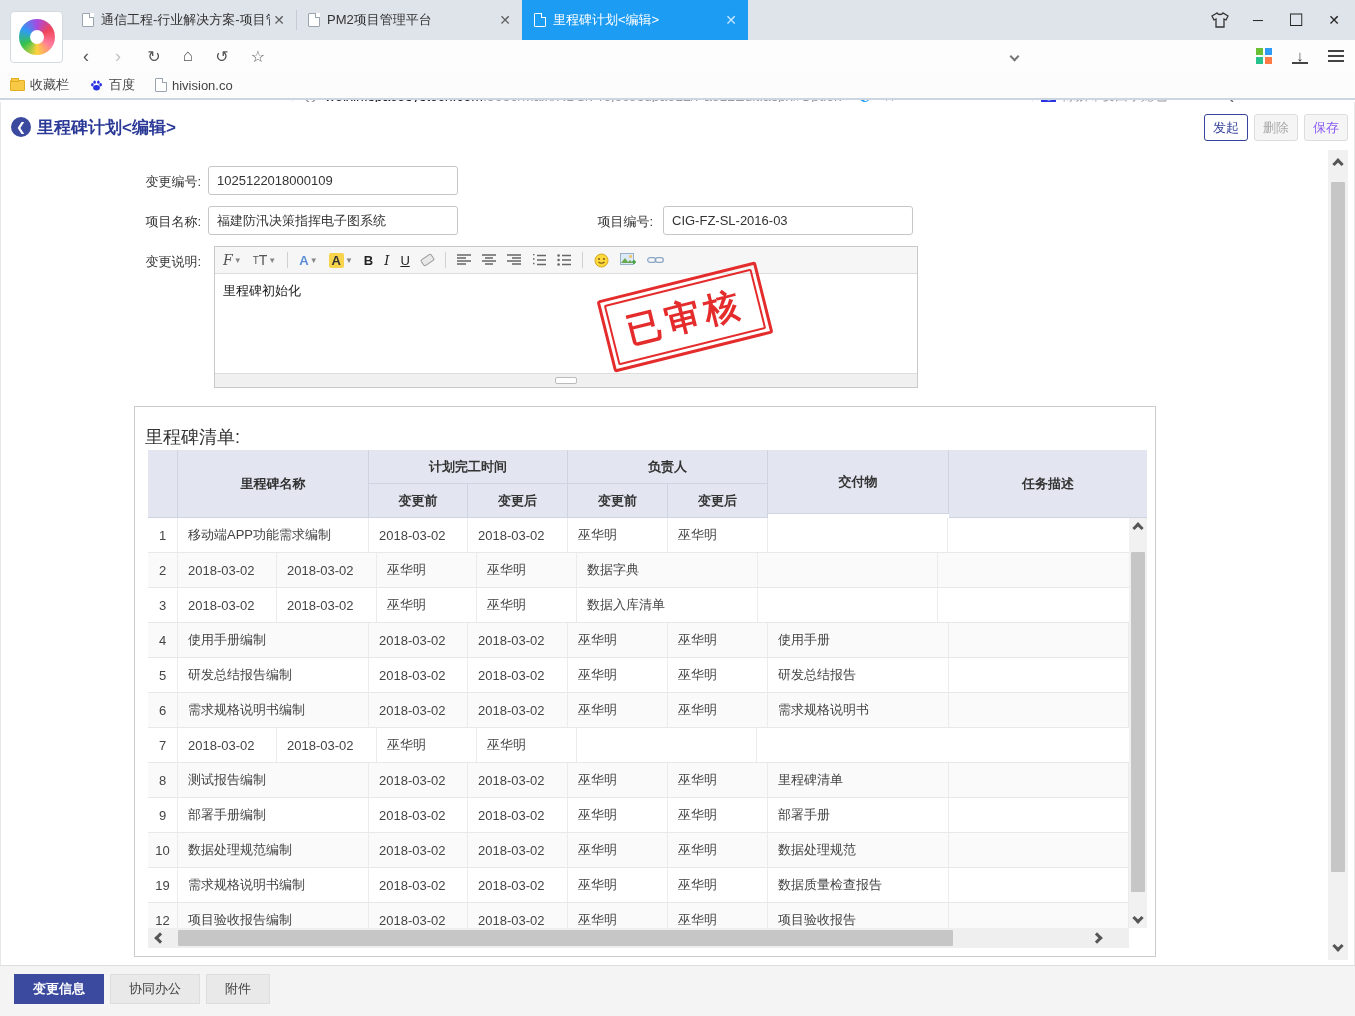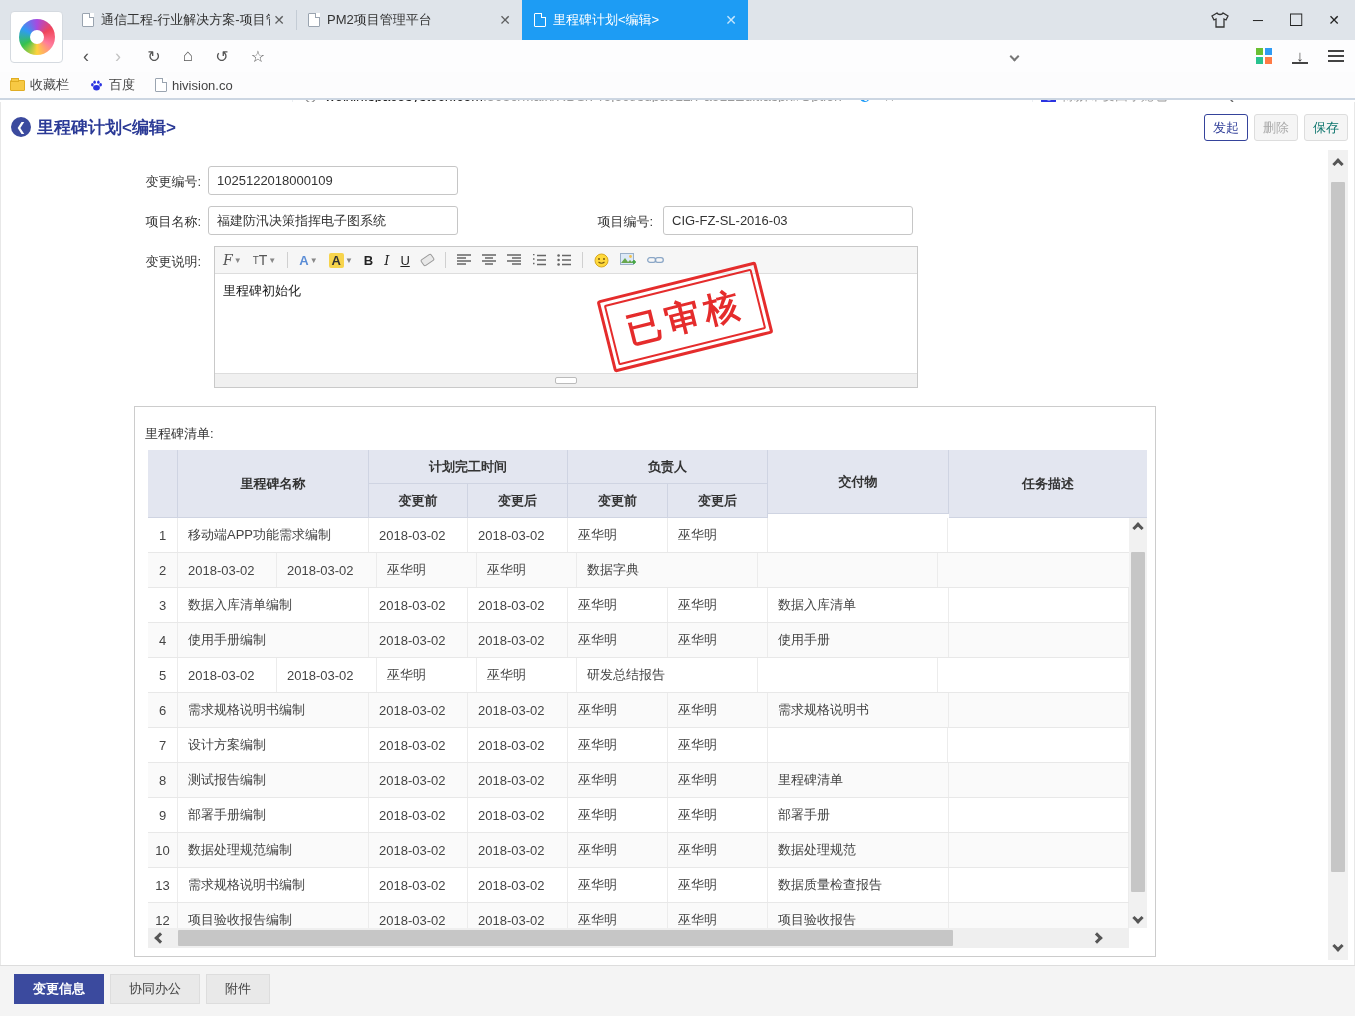--- a/index.html
+++ b/index.html
@@ -58,21 +58,21 @@
   
   #page { position:absolute; left:0; top:102px; width:1355px; height:863px; background:#fff;
     border-left:1px solid #e8e8e8; border-right:1px solid #e8e8e8; }
   #back-btn { position:absolute; left:10px; top:15px; width:20px; height:20px; border-radius:50%;
     background:#3b4a9e; color:#fff; font-size:12px; display:flex; align-items:center; justify-content:center; }
   #page-title { position:absolute; left:36px; top:14px; font-size:17px; font-weight:bold; color:#2b3a96; }
   .hdr-btn { position:absolute; top:12px; width:44px; height:27px; border-radius:3px; font-size:13px;
     display:flex; align-items:center; justify-content:center; }
   #btn-initiate { left:1203px; background:#fff; border:1px solid #35439b; color:#35439b; }
   #btn-delete  { left:1253px; background:#f5f5f5; border:1px solid #ddd; color:#aaa; }
-  #btn-save    { left:1303px; background:#f5f5f5; border:1px solid #ddd; color:#0f766e; }
+  #btn-save    { left:1303px; background:#f5f5f5; border:1px solid #ddd; color:#8b5cf6; }
 
   .f-label { position:absolute; width:140px; text-align:right; font-size:13px; color:#333; }
   .f-input { position:absolute; height:29px; border:1px solid #c6c6c6; border-radius:3px; background:#fff;
     font-size:13px; color:#333; padding:0 8px; font-family:"Liberation Sans",sans-serif; }
 
   
   #editor { position:absolute; left:213px; top:144px; width:704px; height:142px; border:1px solid #c9c9c9; background:#fff; }
   #ed-toolbar { height:27px; background:#f6f6f6; border-bottom:1px solid #ddd; display:flex; align-items:center;
     padding:0 8px; gap:11px; color:#555; font-size:13px; }
   .ed-sep { width:1px; height:16px; background:#d0d0d0; }
@@ -82,21 +82,21 @@
   #ed-resize { height:14px; background:#f0f0f0; border-top:1px solid #ddd; position:relative; }
   #ed-resize .handle { position:absolute; left:50%; top:3px; transform:translateX(-50%); width:22px; height:7px;
     background:#fff; border:1px solid #bbb; border-radius:2px; }
   #stamp { position:absolute; left:388px; top:6px; width:164px; height:74px; transform:rotate(-14deg);
     border:3px solid #e31b1b; border-radius:3px; display:flex; align-items:center; justify-content:center; opacity:.92; }
   #stamp .inner { width:152px; height:62px; border:2px solid #e31b1b; border-radius:2px; display:flex;
     align-items:center; justify-content:center; font-size:35px; font-weight:bold; color:#e31b1b; letter-spacing:5px; }
 
   
   #panel { position:absolute; left:133px; top:304px; width:1022px; height:551px; border:1px solid #ccc; background:#fff; }
-  #panel-label { position:absolute; left:10px; top:18px; font-size:13px; color:#333; }
+  #panel-label { position:absolute; left:10px; top:18px; font-size:18px; color:#333; }
   #grid { position:absolute; left:13px; top:43px; width:999px; }
   .hcell { position:absolute; background:#e3e6f0; border-right:1px solid #cfd4e2; border-bottom:1px solid #cfd4e2;
     display:flex; align-items:center; justify-content:center; font-size:13px; color:#333; font-weight:bold; }
   #gbody { position:absolute; left:0; top:68px; width:981px; height:420px; overflow:hidden; }
   .grow { display:flex; height:35px; border-bottom:1px solid #e8e8e8; background:#fff; }
   .grow:nth-child(even) { background:#fafafa; }
   .gcell { border-right:1px solid #ececec; font-size:13px; color:#444; display:flex; align-items:center;
     padding:0 10px; overflow:hidden; white-space:nowrap; flex:none; }
   .gcell.num { justify-content:center; padding:0; }
   
@@ -372,60 +372,59 @@
             <div class="gcell num" style="width: 30px;">2</div>
             <div class="gcell" style="width: 99px;">2018-03-02</div>
             <div class="gcell" style="width: 100px;">2018-03-02</div>
             <div class="gcell" style="width: 100px;">巫华明</div>
             <div class="gcell" style="width: 100px;">巫华明</div>
             <div class="gcell" style="width: 181px;">数据字典</div>
             <div class="gcell" style="width: 180px;"></div>
           </div>
           <div class="grow">
             <div class="gcell num" style="width: 30px;">3</div>
-            <div class="gcell" style="width: 191px;">数据入库清单编制</div>
             <div class="gcell" style="width: 99px;">2018-03-02</div>
             <div class="gcell" style="width: 100px;">2018-03-02</div>
             <div class="gcell" style="width: 100px;">巫华明</div>
             <div class="gcell" style="width: 100px;">巫华明</div>
             <div class="gcell" style="width: 181px;">数据入库清单</div>
             <div class="gcell" style="width: 180px;"></div>
           </div>
           <div class="grow">
             <div class="gcell num" style="width: 30px;">4</div>
             <div class="gcell" style="width: 191px;">使用手册编制</div>
             <div class="gcell" style="width: 99px;">2018-03-02</div>
             <div class="gcell" style="width: 100px;">2018-03-02</div>
             <div class="gcell" style="width: 100px;">巫华明</div>
             <div class="gcell" style="width: 100px;">巫华明</div>
             <div class="gcell" style="width: 181px;">使用手册</div>
             <div class="gcell" style="width: 180px;"></div>
           </div>
           <div class="grow">
             <div class="gcell num" style="width: 30px;">5</div>
+            <div class="gcell" style="width: 191px;">研发总结报告编制</div>
             <div class="gcell" style="width: 99px;">2018-03-02</div>
             <div class="gcell" style="width: 100px;">2018-03-02</div>
             <div class="gcell" style="width: 100px;">巫华明</div>
             <div class="gcell" style="width: 100px;">巫华明</div>
             <div class="gcell" style="width: 181px;">研发总结报告</div>
             <div class="gcell" style="width: 180px;"></div>
           </div>
           <div class="grow">
             <div class="gcell num" style="width: 30px;">6</div>
             <div class="gcell" style="width: 191px;">需求规格说明书编制</div>
             <div class="gcell" style="width: 99px;">2018-03-02</div>
             <div class="gcell" style="width: 100px;">2018-03-02</div>
             <div class="gcell" style="width: 100px;">巫华明</div>
             <div class="gcell" style="width: 100px;">巫华明</div>
             <div class="gcell" style="width: 181px;">需求规格说明书</div>
             <div class="gcell" style="width: 180px;"></div>
           </div>
           <div class="grow">
             <div class="gcell num" style="width: 30px;">7</div>
-            <div class="gcell" style="width: 191px;">设计方案编制</div>
             <div class="gcell" style="width: 99px;">2018-03-02</div>
             <div class="gcell" style="width: 100px;">2018-03-02</div>
             <div class="gcell" style="width: 100px;">巫华明</div>
             <div class="gcell" style="width: 100px;">巫华明</div>
             <div class="gcell" style="width: 180px;"></div>
           </div>
           <div class="grow">
             <div class="gcell num" style="width: 30px;">8</div>
             <div class="gcell" style="width: 191px;">测试报告编制</div>
             <div class="gcell" style="width: 99px;">2018-03-02</div>
@@ -449,21 +448,21 @@
             <div class="gcell num" style="width: 30px;">10</div>
             <div class="gcell" style="width: 191px;">数据处理规范编制</div>
             <div class="gcell" style="width: 99px;">2018-03-02</div>
             <div class="gcell" style="width: 100px;">2018-03-02</div>
             <div class="gcell" style="width: 100px;">巫华明</div>
             <div class="gcell" style="width: 100px;">巫华明</div>
             <div class="gcell" style="width: 181px;">数据处理规范</div>
             <div class="gcell" style="width: 180px;"></div>
           </div>
           <div class="grow">
-            <div class="gcell num" style="width: 30px;">13</div>
+            <div class="gcell num" style="width: 30px;">19</div>
             <div class="gcell" style="width: 191px;">需求规格说明书编制</div>
             <div class="gcell" style="width: 99px;">2018-03-02</div>
             <div class="gcell" style="width: 100px;">2018-03-02</div>
             <div class="gcell" style="width: 100px;">巫华明</div>
             <div class="gcell" style="width: 100px;">巫华明</div>
             <div class="gcell" style="width: 181px;">数据质量检查报告</div>
             <div class="gcell" style="width: 180px;"></div>
           </div>
           <div class="grow">
             <div class="gcell num" style="width: 30px;">12</div>

